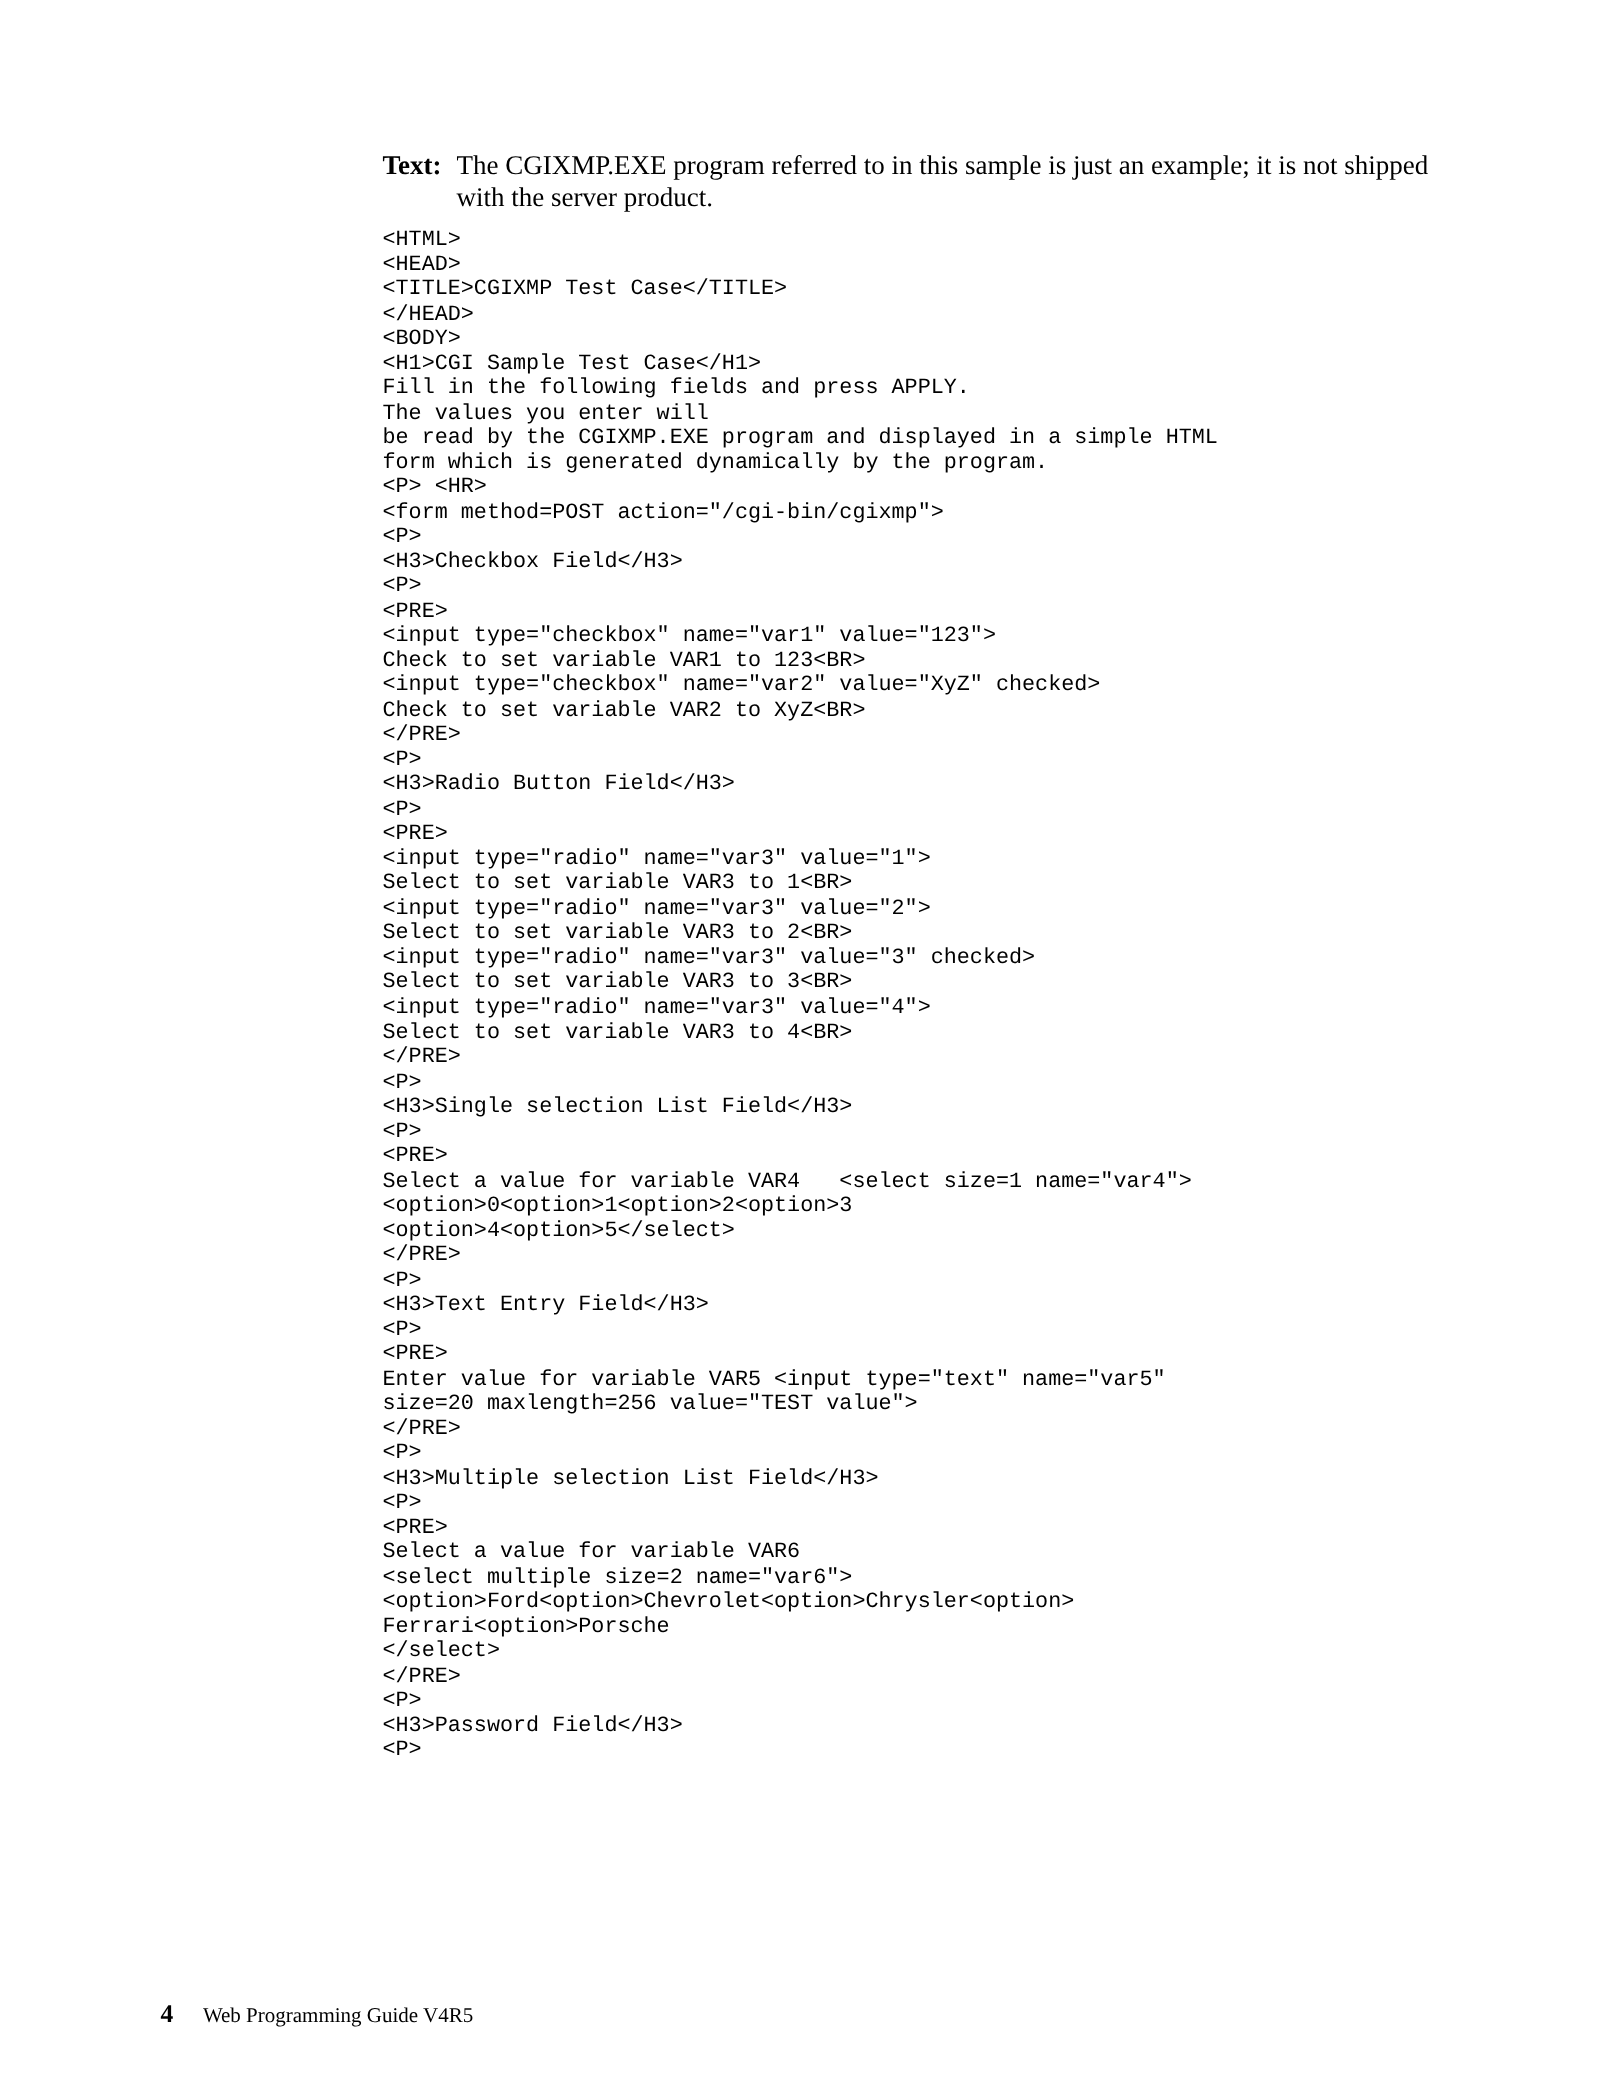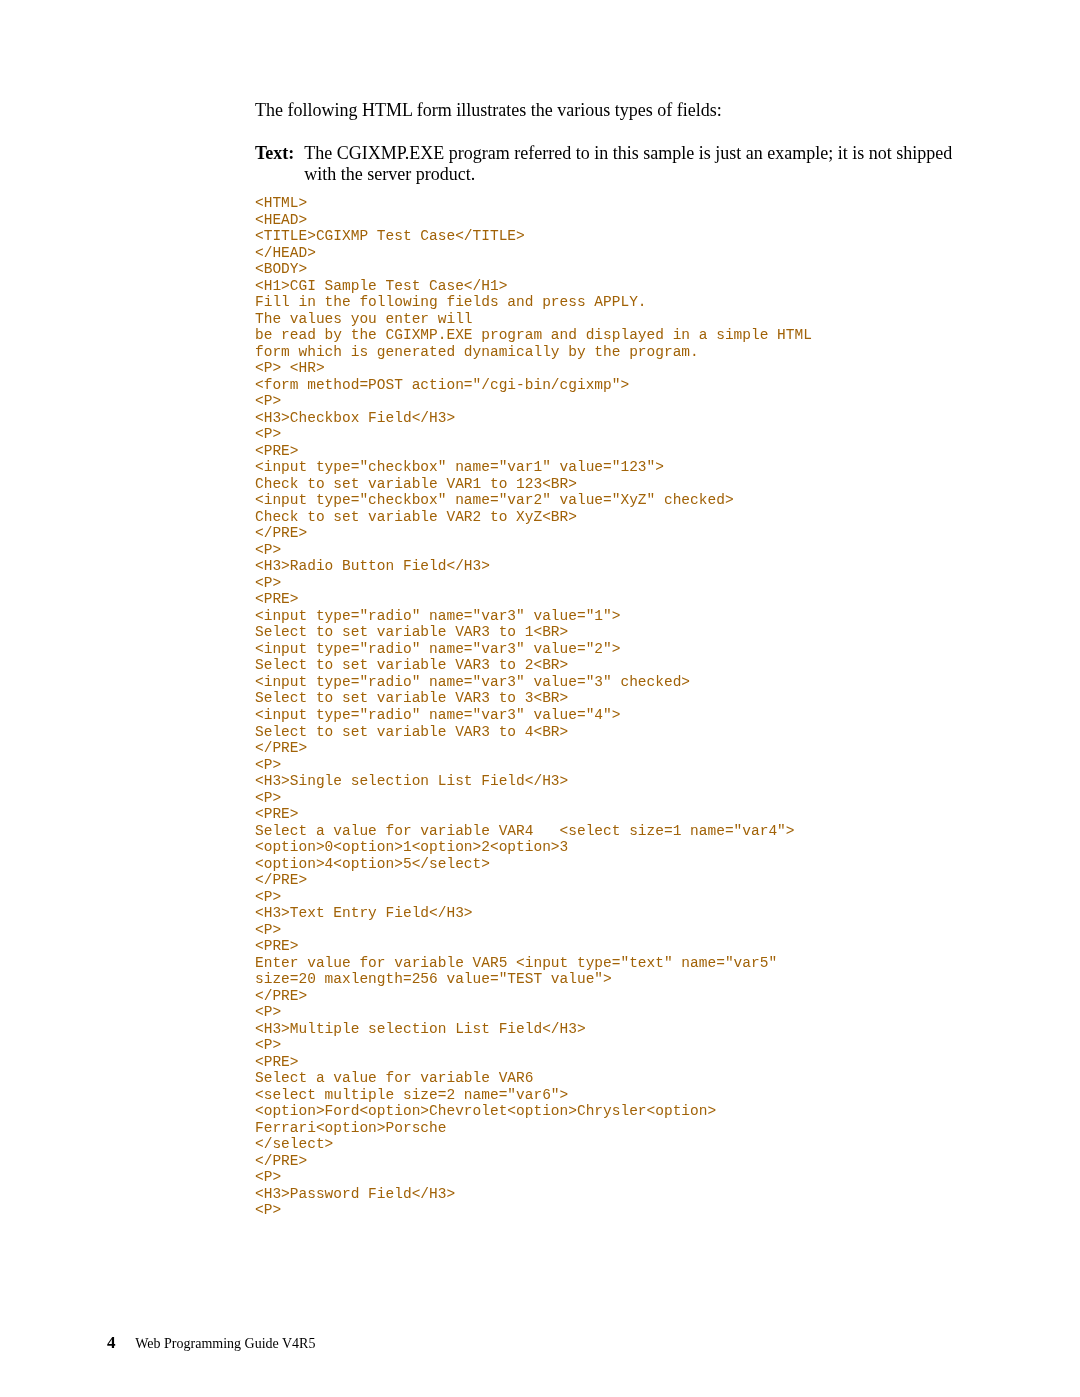--- a/index.html
+++ b/index.html
@@ -36,21 +36,21 @@
   }
   .note-body {
     flex: 1;
   }
   pre.code {
     font-family: 'Courier New', Courier, monospace;
     font-size: 14.5px;
     line-height: 1.14;
     margin: 4px 0 0 0;
     white-space: pre;
-    color: #a16207;
+    color: #000000;
   }
   .footer {
     position: absolute;
     bottom: 44px;
     left: 107px;
     font-size: 15px;
   }
   .page-number {
     font-weight: 700;
     font-size: 17px;
@@ -58,21 +58,20 @@
   }
   .footer-title {
     font-size: 14px;
   }
 </style>
 </head>
 <body>
 
 <div class="page">
   <div class="content">
-    <div class="intro">The following HTML form illustrates the various types of fields:</div>
     <div class="note">
       <div class="note-label">Text:</div>
       <div class="note-body">The CGIXMP.EXE program referred to in this sample is just an example; it is not shipped with the server product.</div>
     </div>
     <pre class="code">&lt;HTML&gt;
 &lt;HEAD&gt;
 &lt;TITLE&gt;CGIXMP Test Case&lt;/TITLE&gt;
 &lt;/HEAD&gt;
 &lt;BODY&gt;
 &lt;H1&gt;CGI Sample Test Case&lt;/H1&gt;

